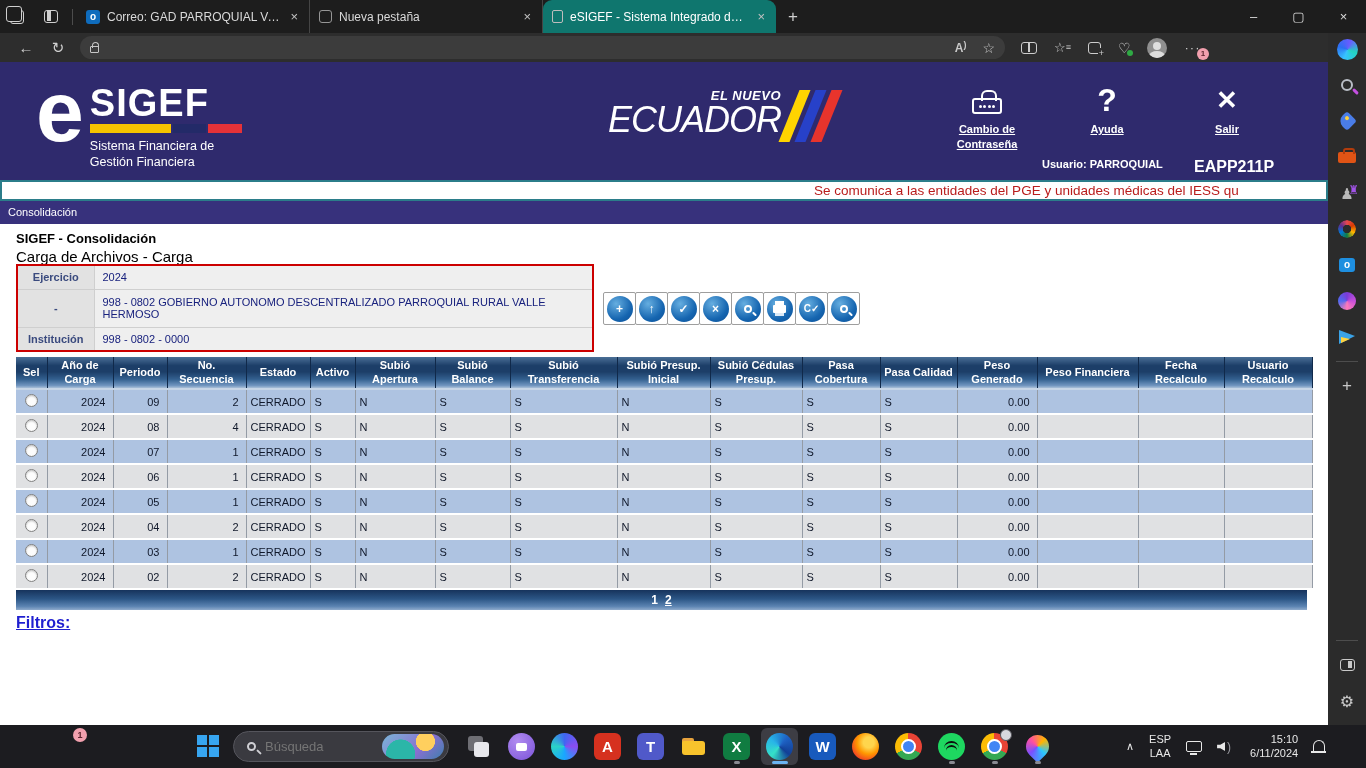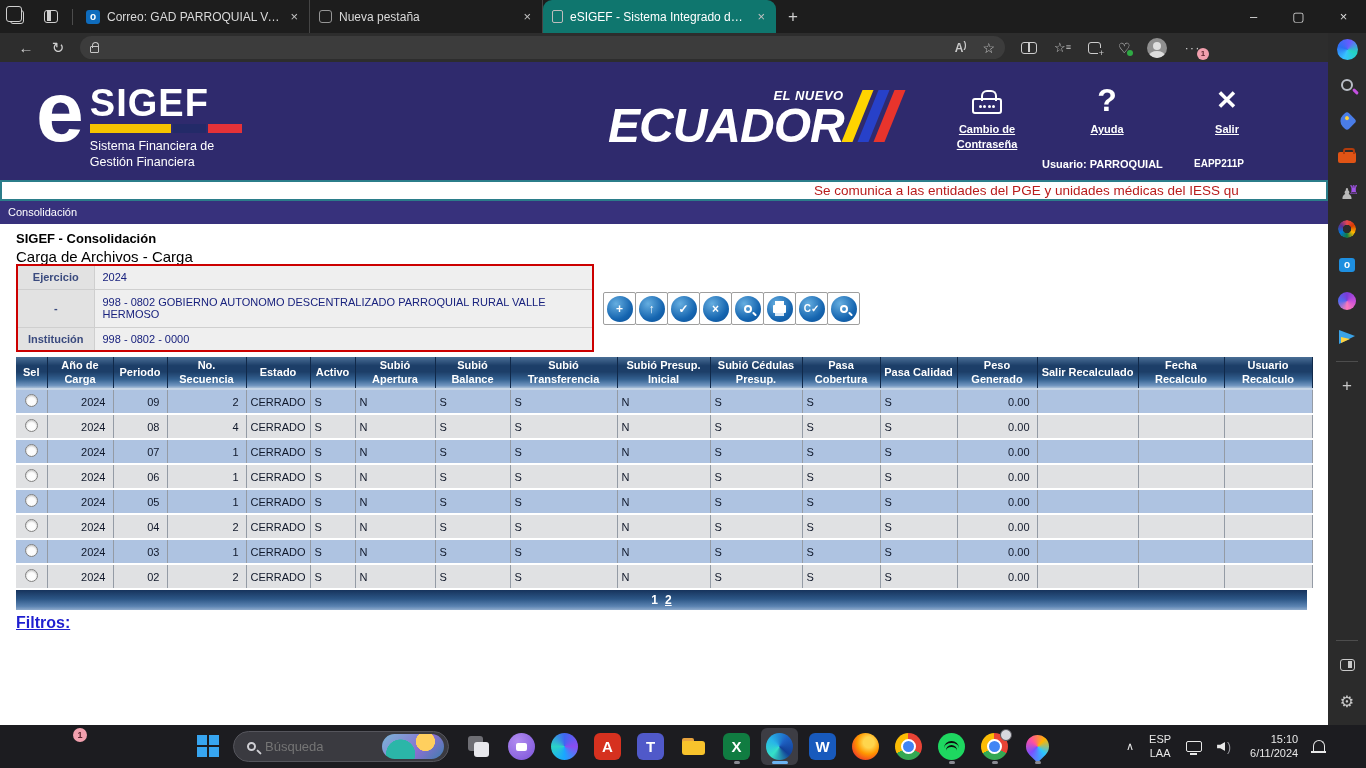--- a/index.html
+++ b/index.html
@@ -87,35 +87,35 @@
   .logo-right{margin-left:6px;margin-top:14px}
   .logo-sigef{font-size:38px;font-weight:bold;letter-spacing:1px;line-height:34px}
   .logo-flag{display:flex;height:9px;width:152px;margin-top:4px}
   .logo-flag .f-y{flex:2.4;background:#f5c400}
   .logo-flag .f-b{flex:1;background:#232a68;border-left:2px solid #2f2a6d;border-right:2px solid #2f2a6d}
   .logo-flag .f-r{flex:1;background:#e53238}
   .logo-sub{font-size:12.5px;margin-top:6px;line-height:1.25}
   .ecuador{position:absolute;left:608px;top:26px;display:flex;align-items:flex-start}
   .ec-txt{text-align:right;font-style:italic}
   .ec-small{font-size:13px;font-weight:bold;letter-spacing:.5px}
-  .ec-big{font-size:48px;font-weight:bold;letter-spacing:-1px;line-height:.95}
+  .ec-big{font-size:36px;font-weight:normal;letter-spacing:-1px;line-height:.95}
   .ec-stripes{display:flex;gap:5px;margin-left:8px;margin-top:2px}
   .ec-stripes span{width:11px;height:52px;transform:skewX(-22deg)}
   .st-y{background:#ffd400}.st-b{background:#2741c9}.st-r{background:#e8342c}
   .hdr-actions{position:absolute;right:58px;top:18px;display:flex;gap:34px}
   .hact{display:flex;flex-direction:column;align-items:center;width:86px}
   .hact-ic{height:40px;display:flex;align-items:center;justify-content:center;color:#fff}
   .ic-q{font-size:32px;font-weight:bold}
   .ic-x{font-size:26px;font-weight:bold;border:2px solid rgba(255,255,255,.0)}
   .ic-lock{width:30px;height:16px;border:2px solid #fff;border-radius:3px;position:relative;margin-top:12px;display:flex;align-items:center;justify-content:center;gap:1.5px}
   .ic-lock::before{content:"";position:absolute;left:7px;top:-10px;width:12px;height:9px;border:2px solid #fff;border-bottom:none;border-radius:6px 6px 0 0}
   .ic-lock i{width:3px;height:3px;border-radius:50%;background:#fff}
   .hact-lbl{font-size:11px;font-weight:bold;text-decoration:underline;text-align:center;line-height:1.35;margin-top:2px}
   .hdr-user{position:absolute;left:1042px;top:96px;font-size:11px;font-weight:bold}
-  .hdr-env{position:absolute;left:1194px;top:96px;font-size:10px;font-weight:bold}
+  .hdr-env{position:absolute;left:1194px;top:96px;font-size:16px;font-weight:bold}
 
   .marquee{height:21px;background:#fff;border:2px solid #2b7d8a;position:relative;overflow:hidden}
   .marquee span{position:absolute;left:812px;top:1px;white-space:nowrap;font-size:13.5px;color:#b91c1c}
 
   .menubar{height:23px;background:#37317c;color:#fff;font-size:11px;line-height:23px;padding-left:8px}
 
   .content{position:relative;height:619px}
   .pg-title{position:absolute;left:16px;top:7px;font-size:13px;font-weight:bold;color:#000}
   .pg-sub{position:absolute;left:16px;top:24px;font-size:15px;color:#000}
 
@@ -436,21 +436,21 @@
               <th>Estado</th>
               <th>Activo</th>
               <th>Subió Apertura</th>
               <th>Subió Balance</th>
               <th>Subió Transferencia</th>
               <th>Subió Presup. Inicial</th>
               <th>Subió Cédulas Presup.</th>
               <th>Pasa Cobertura</th>
               <th>Pasa Calidad</th>
               <th>Peso Generado</th>
-              <th>Salir Recalculado</th>
+              <th>Peso Financiera</th>
               <th>Fecha Recalculo</th>
               <th>Usuario Recalculo</th>
             </tr>
           </thead>
           <tbody>
             <tr class="blue">
               <td><span class="radio"></span></td>
               <td>2024</td>
               <td>09</td>
               <td>2</td>

